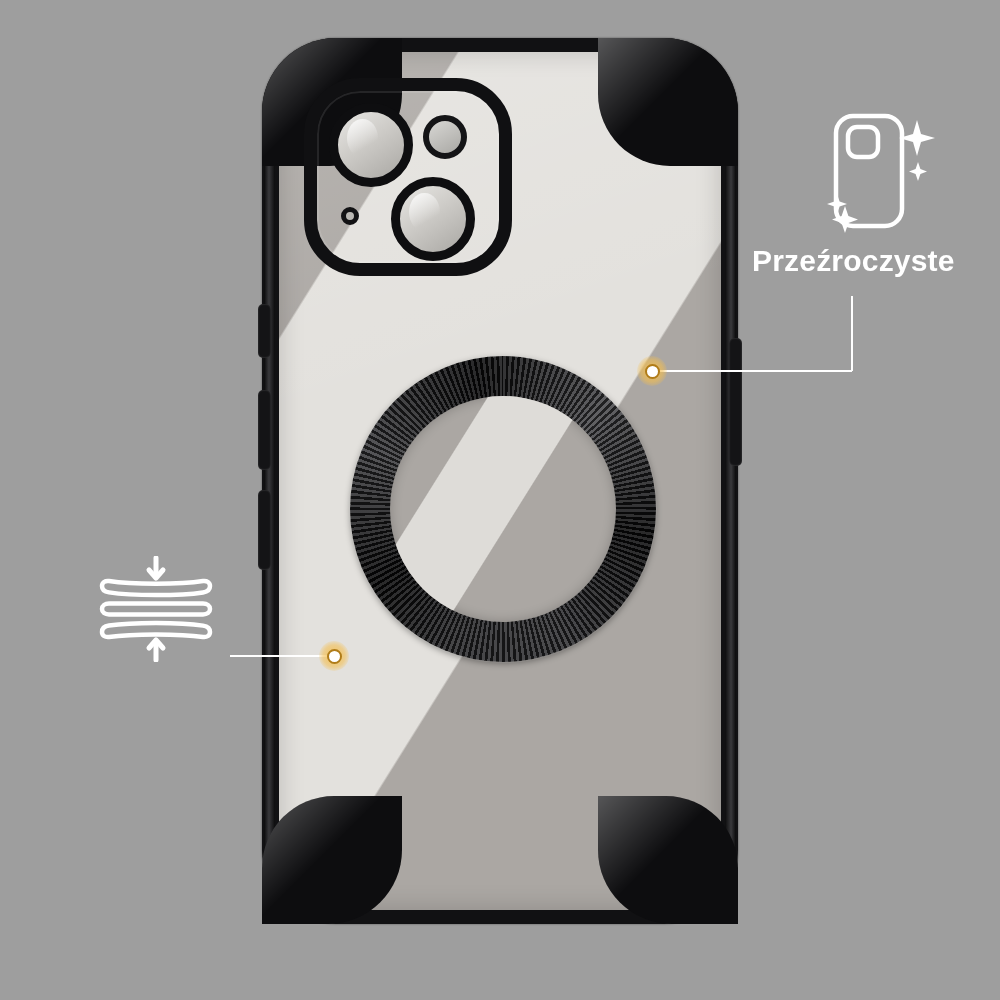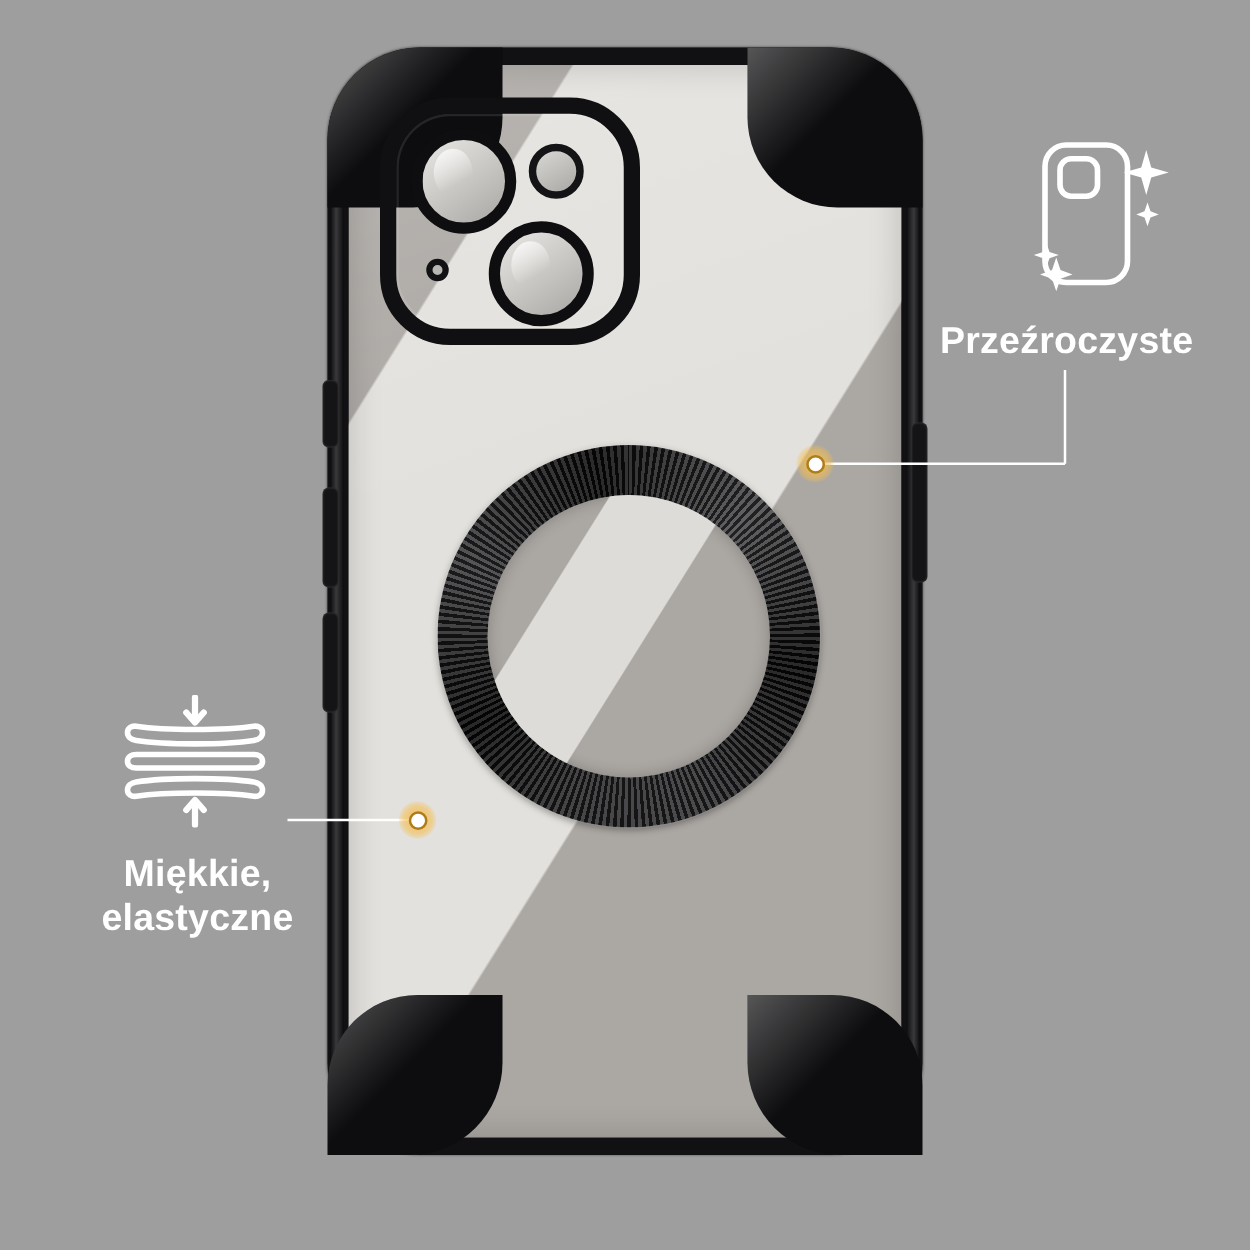--- a/index.html
+++ b/index.html
@@ -254,21 +254,20 @@
   }
 
   .callout { position: absolute; }
   .callout .label {
     color: #ffffff;
     font-weight: bold;
     font-size: 30px;
     line-height: 1.18;
     letter-spacing: .2px;
     white-space: pre-line;
-    margin-top: 12px;
   }
 
   
   .icon-box { position: absolute; }
 </style>
 </head>
 <body>
 
 <div id="stage">
 
@@ -354,18 +353,14 @@
                C120 56.5 117 58.4 113 58.4 L19 58.4 C15 58.4 12 56.5 12 53 Z" stroke="#ffffff" stroke-width="4.5" fill="none" stroke-linejoin="round"></path>
 
       <path d="M12 76 C12 72.5 15 70.2 19 69.6 C42 66 90 66 113 69.6 C117 70.2 120 72.5 120 76
                C120 79.5 117 81.5 113 81 C90 77.5 42 77.5 19 81 C15 81.5 12 79.5 12 76 Z" stroke="#ffffff" stroke-width="4.5" fill="none" stroke-linejoin="round"></path>
 
       <path d="M66 104 L66 86" stroke="#ffffff" stroke-width="5" stroke-linecap="round"></path>
       <path d="M59 92 L66 84 L73 92" stroke="#ffffff" stroke-width="5" stroke-linecap="round" stroke-linejoin="round" fill="none"></path>
     </svg>
   </div>
 
-  <div class="callout" style="left:18px; top:670px; width:280px; text-align:center;">
-    <div class="label">Miękkie,
-elastyczne</div>
-  </div>
 
 </div>
 
 </body></html>

